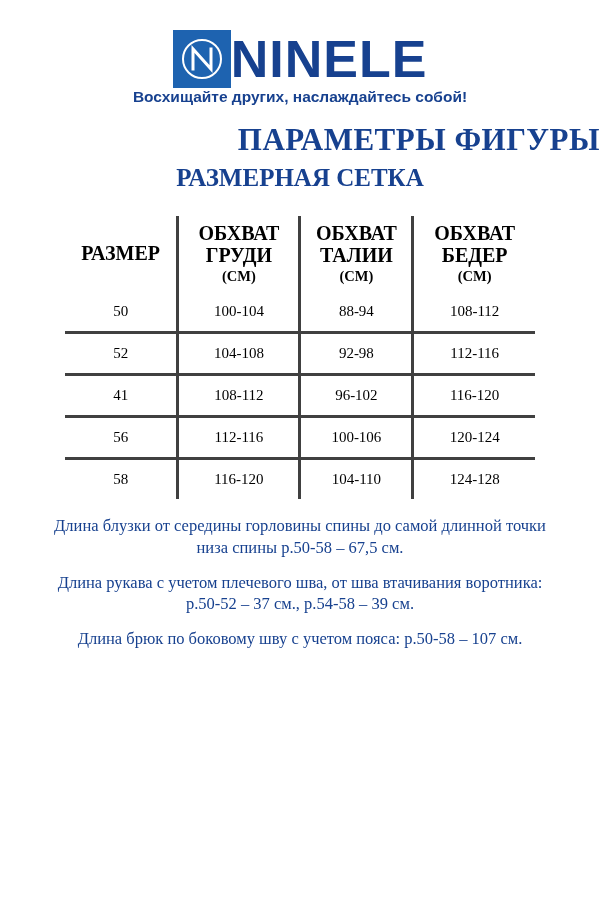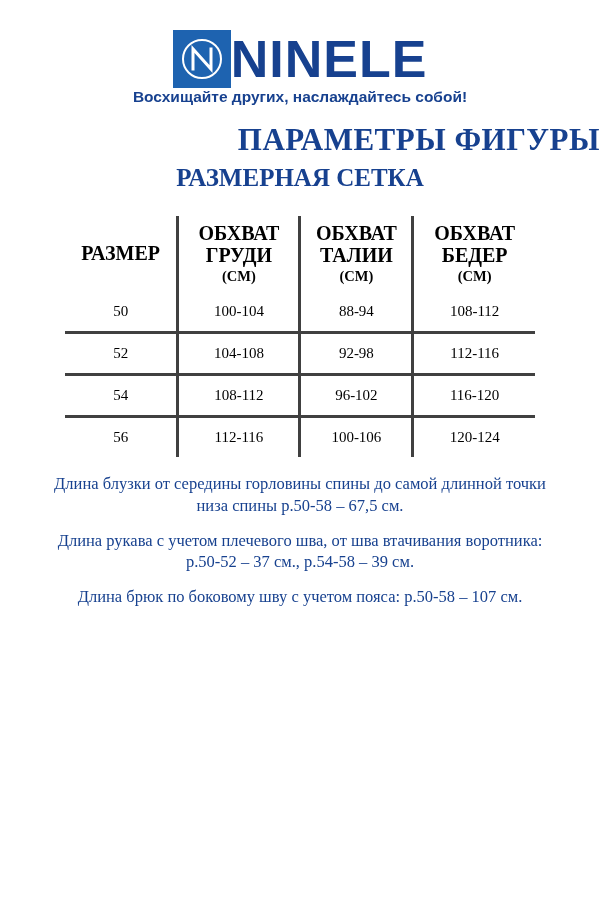--- a/index.html
+++ b/index.html
@@ -194,30 +194,36 @@
           <td>88-94</td>
           <td>108-112</td>
         </tr>
         <tr>
           <td>52</td>
           <td>104-108</td>
           <td>92-98</td>
           <td>112-116</td>
         </tr>
         <tr>
-          <td>54</td>
+          <td>41</td>
           <td>108-112</td>
           <td>96-102</td>
           <td>116-120</td>
         </tr>
         <tr>
           <td>56</td>
           <td>112-116</td>
           <td>100-106</td>
           <td>120-124</td>
+        </tr>
+        <tr>
+          <td>58</td>
+          <td>116-120</td>
+          <td>104-110</td>
+          <td>124-128</td>
         </tr>
       </tbody>
     </table>
   </div>
 
   <div class="notes">
     <div class="note">Длина блузки от середины горловины спины до самой длинной точки низа спины р.50-58 – 67,5 см.</div>
     <div class="note">Длина рукава с учетом плечевого шва, от шва втачивания воротника: р.50-52 – 37 см., р.54-58 – 39 см.</div>
     <div class="note">Длина брюк по боковому шву с учетом пояса: р.50-58 – 107 см.</div>
   </div>

